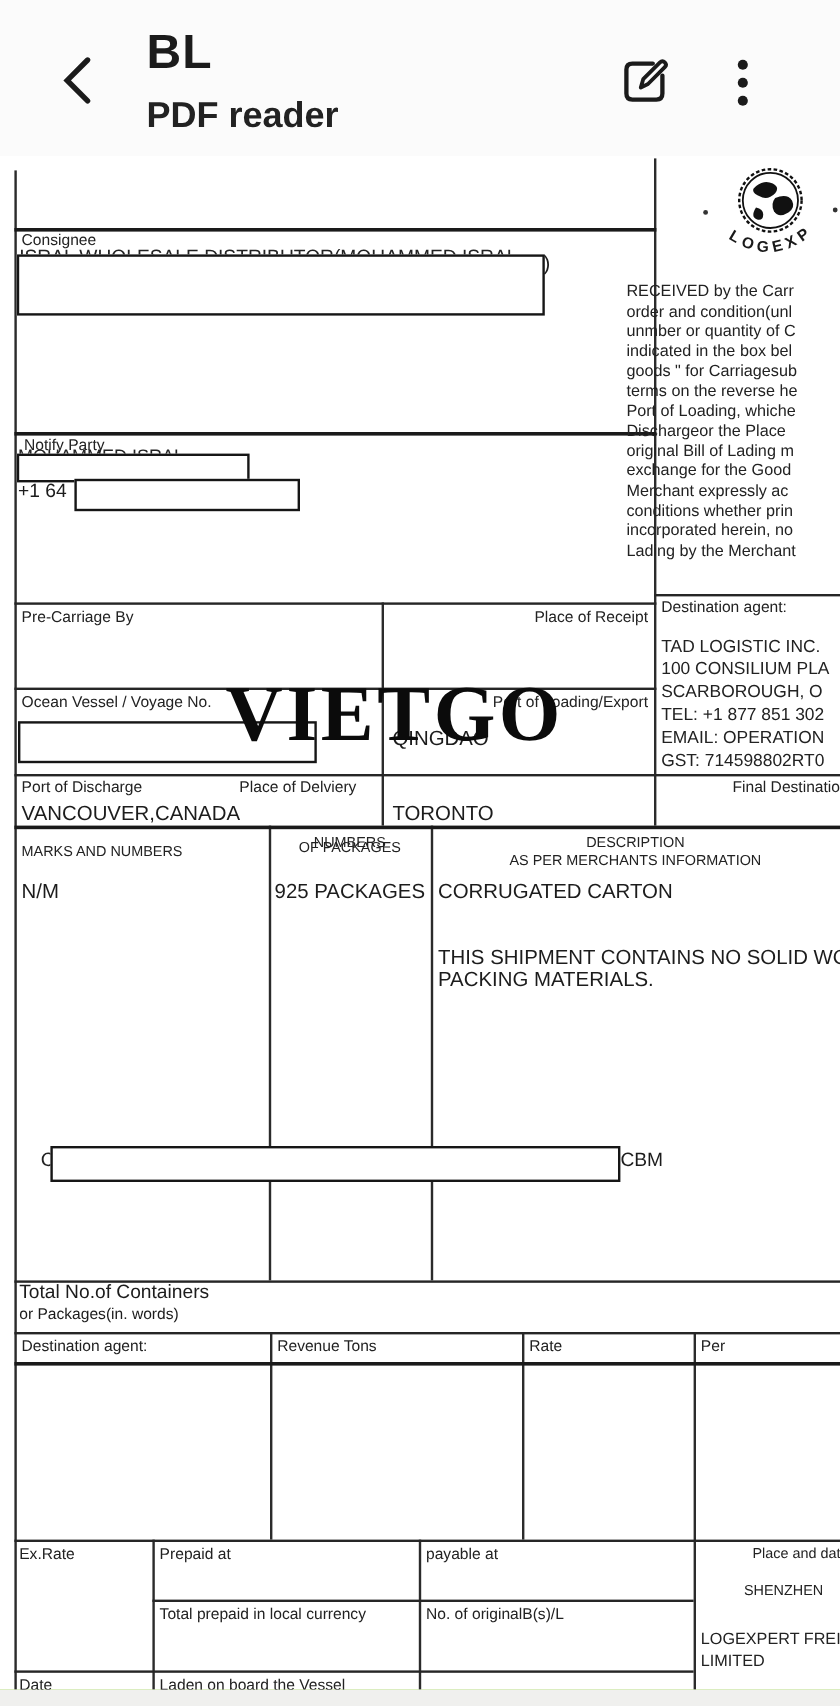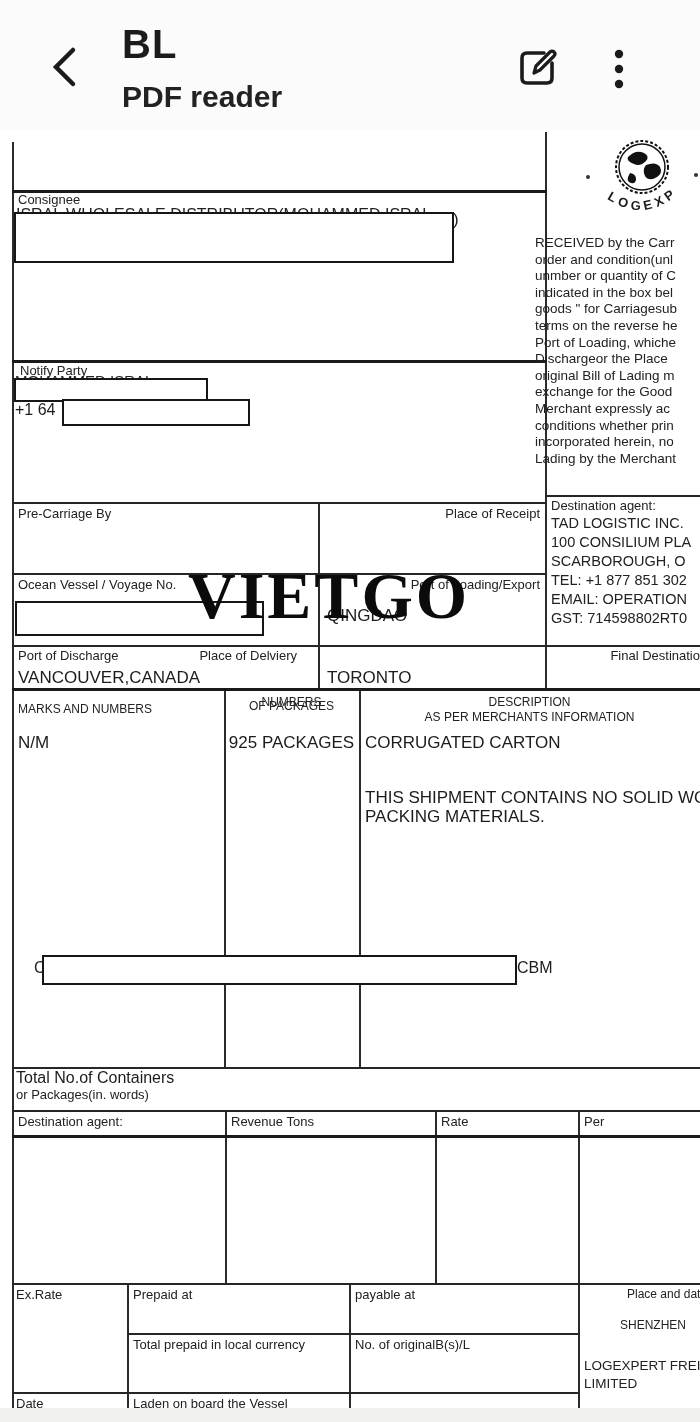--- a/index.html
+++ b/index.html
@@ -100,21 +100,21 @@
         <path d="M50 38 q6 1 6 6 q0 5 -5 4 q-6 -2 -1 -10z" fill="#111"></path>
         <circle cx="8" cy="42" r="2" fill="#333"></circle>
         <circle cx="116" cy="40" r="2" fill="#333"></circle>
         <path id="lgArc" d="M22 60 Q62 92 102 56" fill="none" stroke="none"></path>
         <text font-family="Liberation Sans,sans-serif" font-size="13" font-weight="bold" fill="#1a1a1a" letter-spacing="4">
           <textPath href="#lgArc" startOffset="6">LOGEXPERT</textPath>
         </text>
       </svg>
     </div>
 
-    <div class="behind multiline" style="left:535px;top:105px;font-size:13.5px;line-height:16.6px;">RECEIVED by the Carr
+    <div class="behind multiline" style="left:522px;top:105px;font-size:13.5px;line-height:16.6px;">RECEIVED by the Carr
 order and condition(unl
 unmber or quantity of C
 indicated in the box bel
 goods " for Carriagesub
 terms on the reverse he
 Port of Loading, whiche
 Dischargeor the Place
 original Bill of Lading m
 exchange for the Good
 Merchant expressly ac
@@ -143,21 +143,21 @@
     <div class="redact" style="left:15px;top:471px;width:245px;height:31px;"></div>
     <div class="val" style="left:327px;top:476px;">QINGDAO</div>
 
     <div class="lbl" style="left:18px;top:518px;">Port of Discharge</div>
     <div class="val" style="left:18px;top:538px;">VANCOUVER,CANADA</div>
     <div class="lbl" style="right:403px;top:518px;">Place of Delviery</div>
     <div class="val" style="left:327px;top:538px;">TORONTO</div>
     <div class="lbl" style="right:0px;top:518px;">Final Destinatio</div>
 
     <div class="lbl" style="left:551px;top:368px;">Destination agent:</div>
-    <div class="behind multiline" style="left:551px;top:384px;font-size:14.5px;line-height:19px;">TAD LOGISTIC INC.
+    <div class="behind multiline" style="left:551px;top:400px;font-size:14.5px;line-height:19px;">TAD LOGISTIC INC.
 100 CONSILIUM PLA
 SCARBOROUGH, O
 TEL: +1 877 851 302
 EMAIL: OPERATION
 GST: 714598802RT0</div>
 
     <div class="lbl sm" style="left:18px;top:572px;">MARKS AND NUMBERS</div>
     <div class="lbl sm ctr" style="left:224px;top:565px;width:135px;">NUMBERS</div>
     <div class="lbl sm ctr" style="left:224px;top:569px;width:135px;">OF PACKAGES</div>
     <div class="lbl sm ctr" style="left:359px;top:565px;width:341px;">DESCRIPTION</div>

